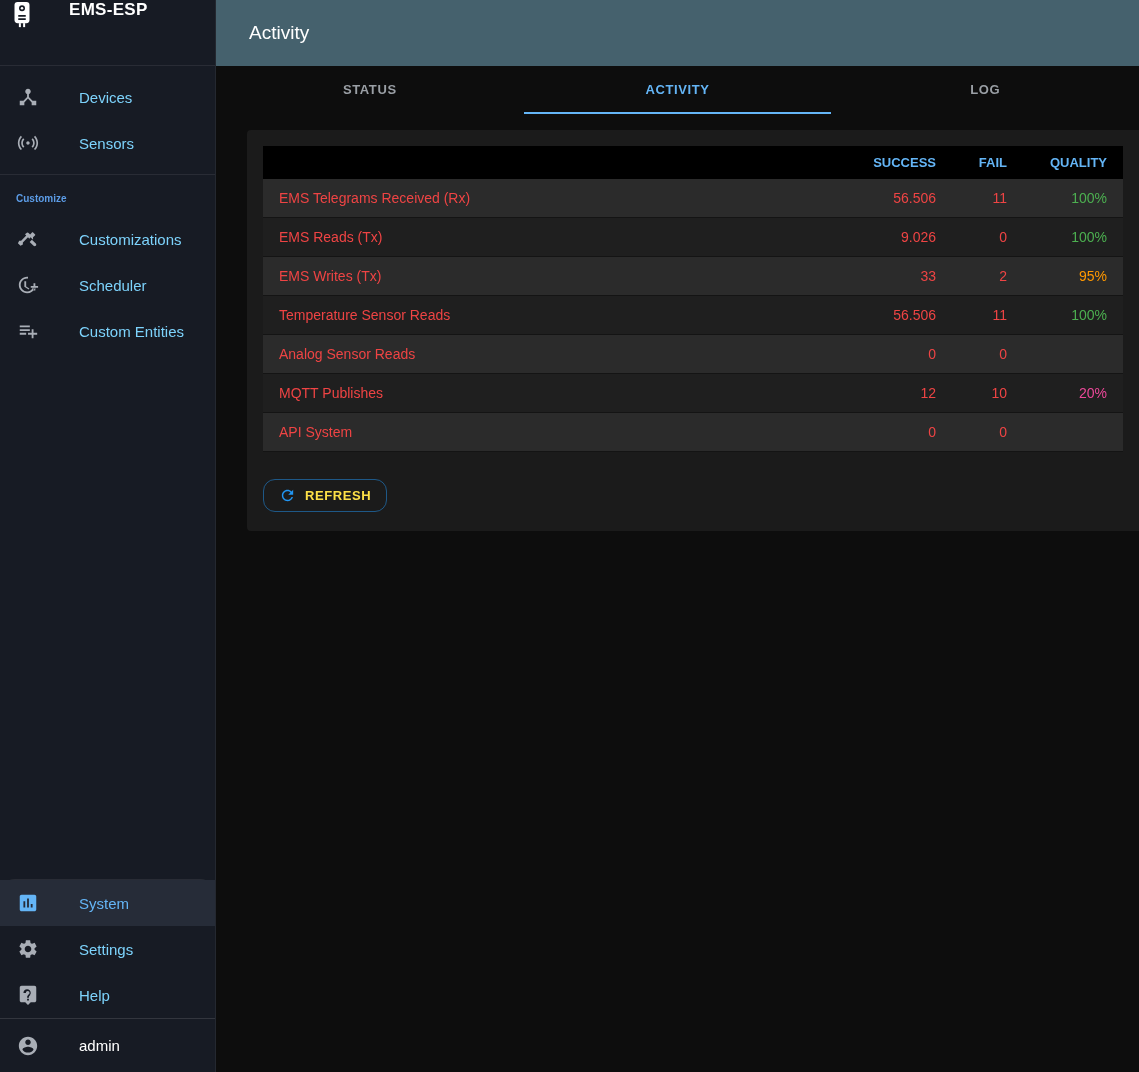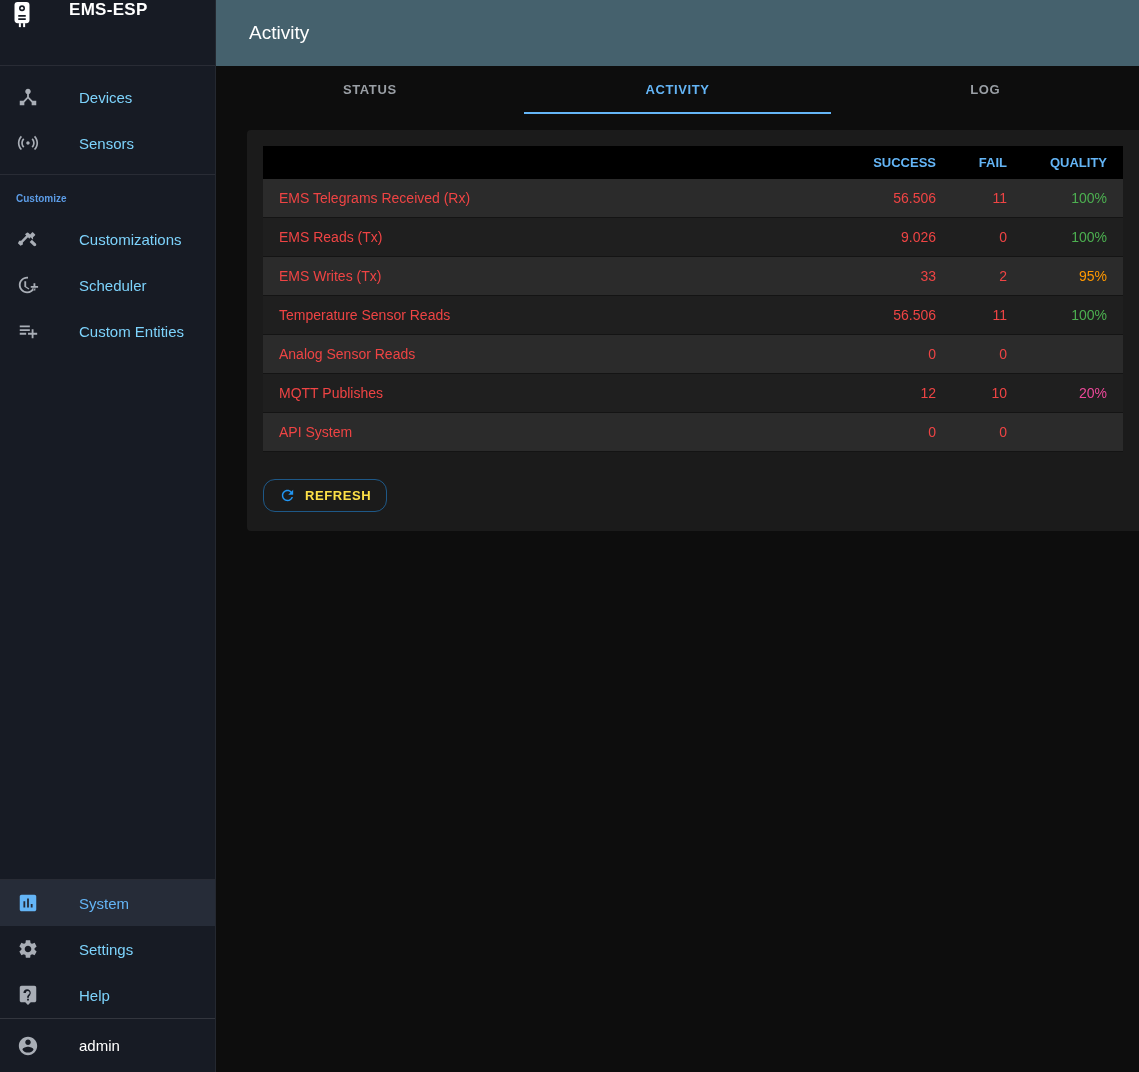--- a/index.html
+++ b/index.html
@@ -29,21 +29,21 @@
   .nav-icon { width:24px; height:24px; margin-right:39px; display:flex; align-items:center; justify-content:center; }
   .nav-icon svg { width:22px; height:22px; fill:#a9aeb6; }
   .nav-label { font-size:15px; color:#7dd3fc; }
   .nav-section {
     padding:18px 16px 12px 16px; font-size:10px; font-weight:700;
     color:#5c9ce6; border-top:1px solid rgba(255,255,255,0.08); margin-top:8px;
   }
   .nav-item.selected { background:#262c38; }
   .nav-item.selected .nav-label { color:#64b5f6; }
   .nav-item.selected .nav-icon svg { fill:#64b5f6; }
-  .sidebar-bottom { margin-top:auto; border-top:1px solid rgba(255,255,255,0.08); }
+  .sidebar-bottom { margin-top:auto; border-top:1px solid rgba(255,255,255,0.08);border-radius:15px; }
   .user-row {
     height:54px; display:flex; align-items:center; padding:0 16px;
     border-top:1px solid rgba(255,255,255,0.12); cursor:pointer;
   }
   .user-row .nav-icon { margin-right:39px; }
   .user-label { font-size:15px; }
 
   
   .main { flex:1; display:flex; flex-direction:column; }
   .appbar {

